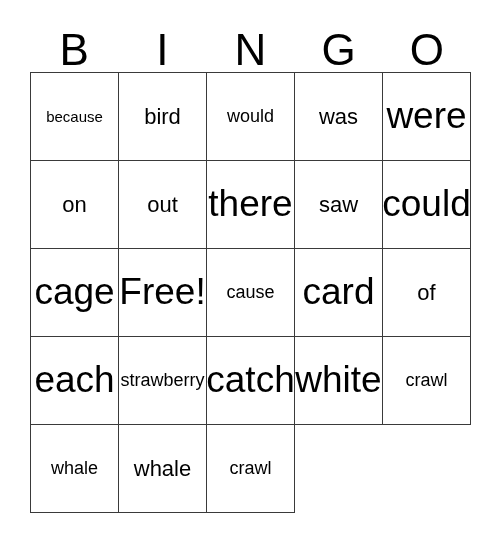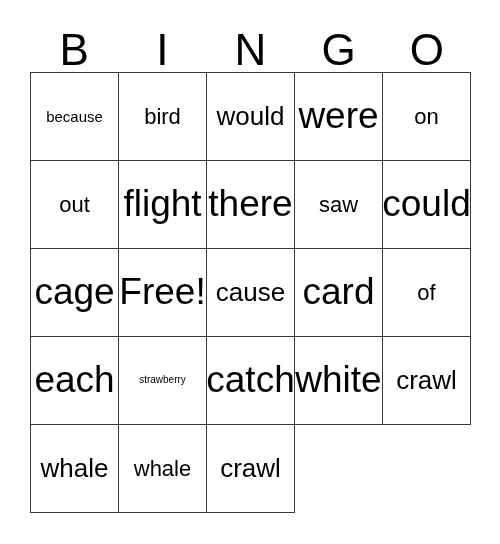--- a/index.html
+++ b/index.html
@@ -75,23 +75,23 @@
     display: block;
     text-align: center;
     line-height: 1.05;
     white-space: nowrap;
     font-weight: 400;
   }
 
   
   .sz-xl { font-size: 22px; }
   .sz-lg { font-size: 37px; }
-  .sz-md { font-size: 26px; }
+  .sz-md { font-size: 18px; }
   .sz-sm { font-size: 15px; }
-  .sz-xs { font-size: 10px; }
+  .sz-xs { font-size: 18px; }
 </style>
 </head>
 <body>
 
 <div class="card">
 
   <div class="header-row">
       <div class="header-cell">
         <span class="header-letter">B</span>
       </div>
@@ -113,30 +113,30 @@
       <div class="cell">
         <span class="cell-text sz-sm">because</span>
       </div>
       <div class="cell">
         <span class="cell-text sz-xl">bird</span>
       </div>
       <div class="cell">
         <span class="cell-text sz-md">would</span>
       </div>
       <div class="cell">
+        <span class="cell-text sz-xl">was</span>
+      </div>
+      <div class="cell">
         <span class="cell-text sz-lg">were</span>
       </div>
       <div class="cell">
         <span class="cell-text sz-xl">on</span>
       </div>
       <div class="cell">
         <span class="cell-text sz-xl">out</span>
-      </div>
-      <div class="cell">
-        <span class="cell-text sz-lg">flight</span>
       </div>
       <div class="cell">
         <span class="cell-text sz-lg">there</span>
       </div>
       <div class="cell">
         <span class="cell-text sz-xl">saw</span>
       </div>
       <div class="cell">
         <span class="cell-text sz-lg">could</span>
       </div>

